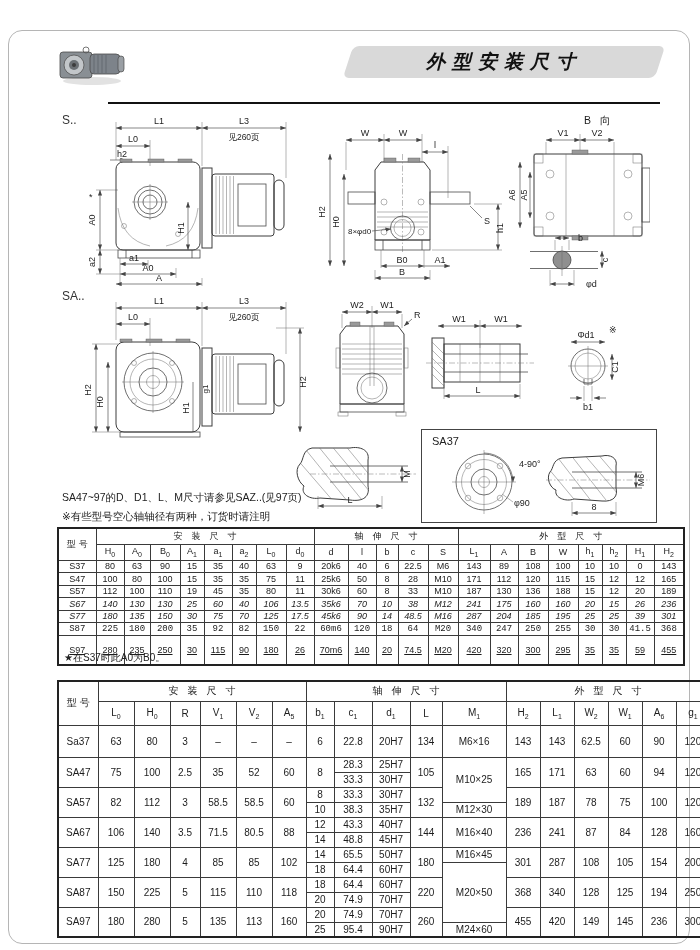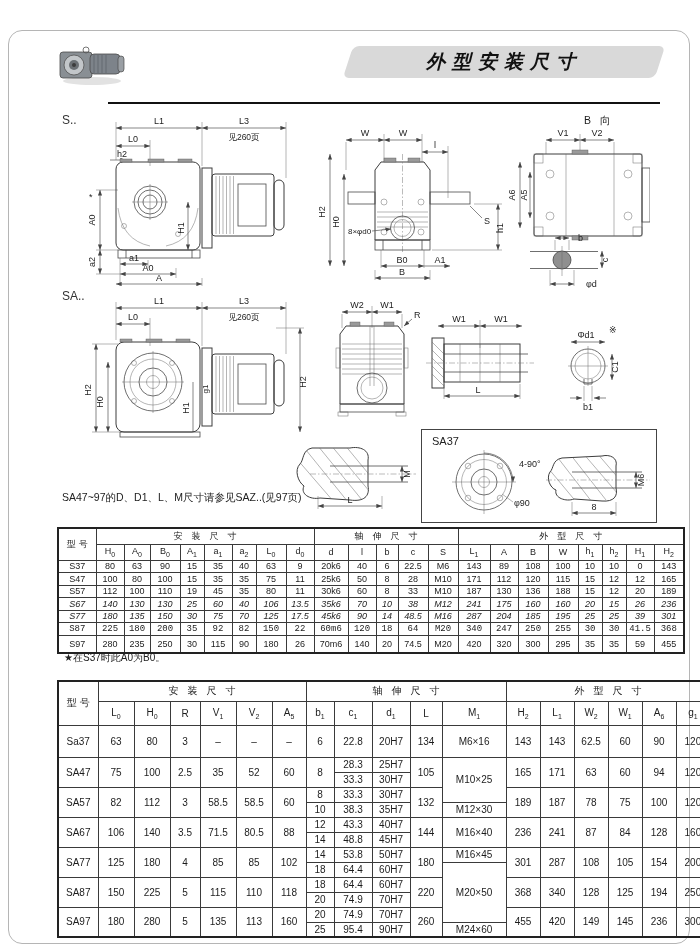--- a/index.html
+++ b/index.html
@@ -381,20 +381,21 @@
       <line class="dim" x1="520" y1="110" x2="532" y2="110" marker-end="url(#ae2)"></line>
       <line class="dim" x1="544" y1="110" x2="556" y2="110" marker-start="url(#as2)"></line>
       <line class="thin" x1="534" y1="98" x2="534" y2="113"></line>
         <line class="thin" x1="542" y1="98" x2="542" y2="113"></line>
       <text class="dl" x="538" y="122" text-anchor="middle">b1</text>
     </g>
   </svg>
 
   <div class="abs note-text" style="left:62px;top:488px">
     <div>SA47~97的D、D1、L、M尺寸请参见SAZ..(见97页)</div>
+    <div>※有些型号空心轴轴径有两种，订货时请注明</div>
   </div>
 
   <svg class="abs" style="left:290px;top:438px" width="130" height="78" viewBox="0 0 130 78">
     <defs>
       <marker id="ae3" markerWidth="8" markerHeight="6" refX="8" refY="3" orient="auto">
           <path d="M0,0 L8,3 L0,6 z" fill="#444"></path>
         </marker>
       <marker id="as3" markerWidth="8" markerHeight="6" refX="0" refY="3" orient="auto">
           <path d="M8,0 L0,3 L8,6 z" fill="#444"></path>
         </marker>
@@ -663,21 +664,21 @@
             <td>M20</td>
             <td>340</td>
             <td>247</td>
             <td>250</td>
             <td>255</td>
             <td>30</td>
             <td>30</td>
             <td>41.5</td>
             <td>368</td>
           </tr>
-          <tr style="height: 18px;">
+          <tr style="height: 30px; text-decoration: underline;">
             <td>S97</td>
             <td>280</td>
             <td>235</td>
             <td>250</td>
             <td>30</td>
             <td>115</td>
             <td>90</td>
             <td>180</td>
             <td>26</td>
             <td>70m6</td>
@@ -845,21 +846,21 @@
           </tr>
           <tr style="height: 15px;">
             <td rowspan="2">SA77</td>
             <td rowspan="2">125</td>
             <td rowspan="2">180</td>
             <td rowspan="2">4</td>
             <td rowspan="2">85</td>
             <td rowspan="2">85</td>
             <td rowspan="2">102</td>
             <td>14</td>
-            <td>53.8</td>
+            <td>65.5</td>
             <td>50H7</td>
             <td rowspan="2">180</td>
             <td>M16×45</td>
             <td rowspan="2">301</td>
             <td rowspan="2">287</td>
             <td rowspan="2">108</td>
             <td rowspan="2">105</td>
             <td rowspan="2">154</td>
             <td rowspan="2">200</td>
           </tr>

